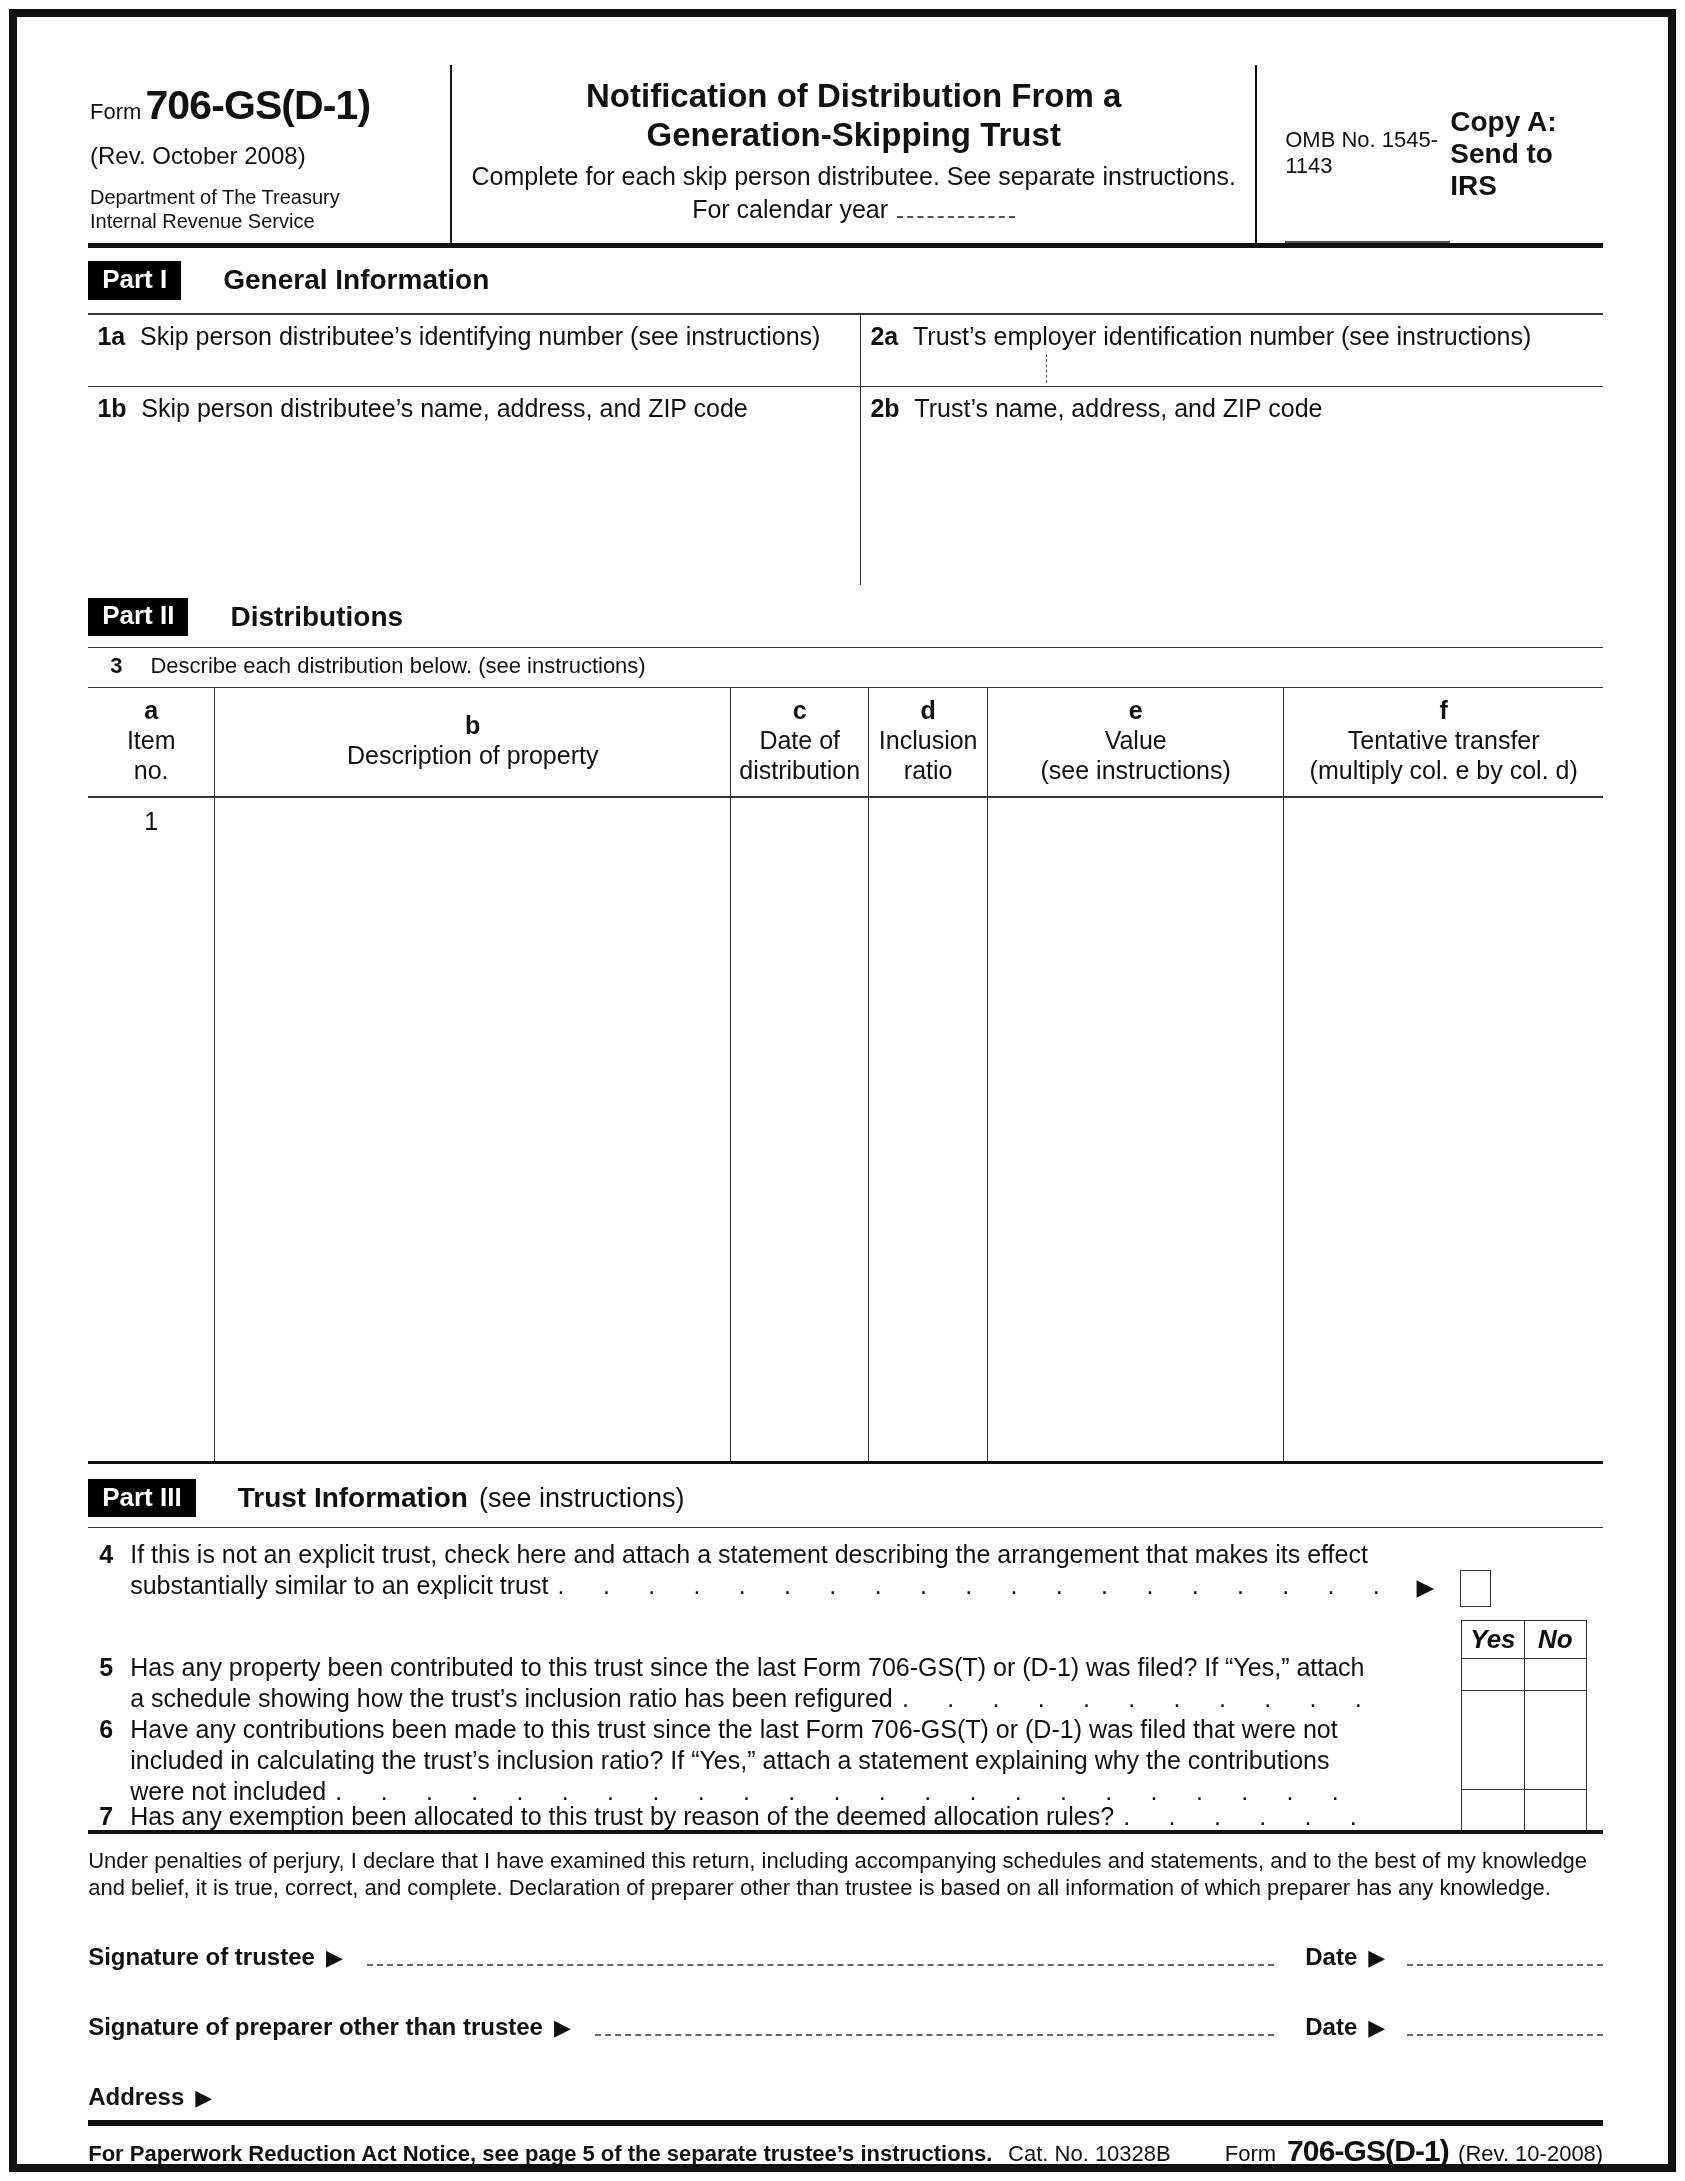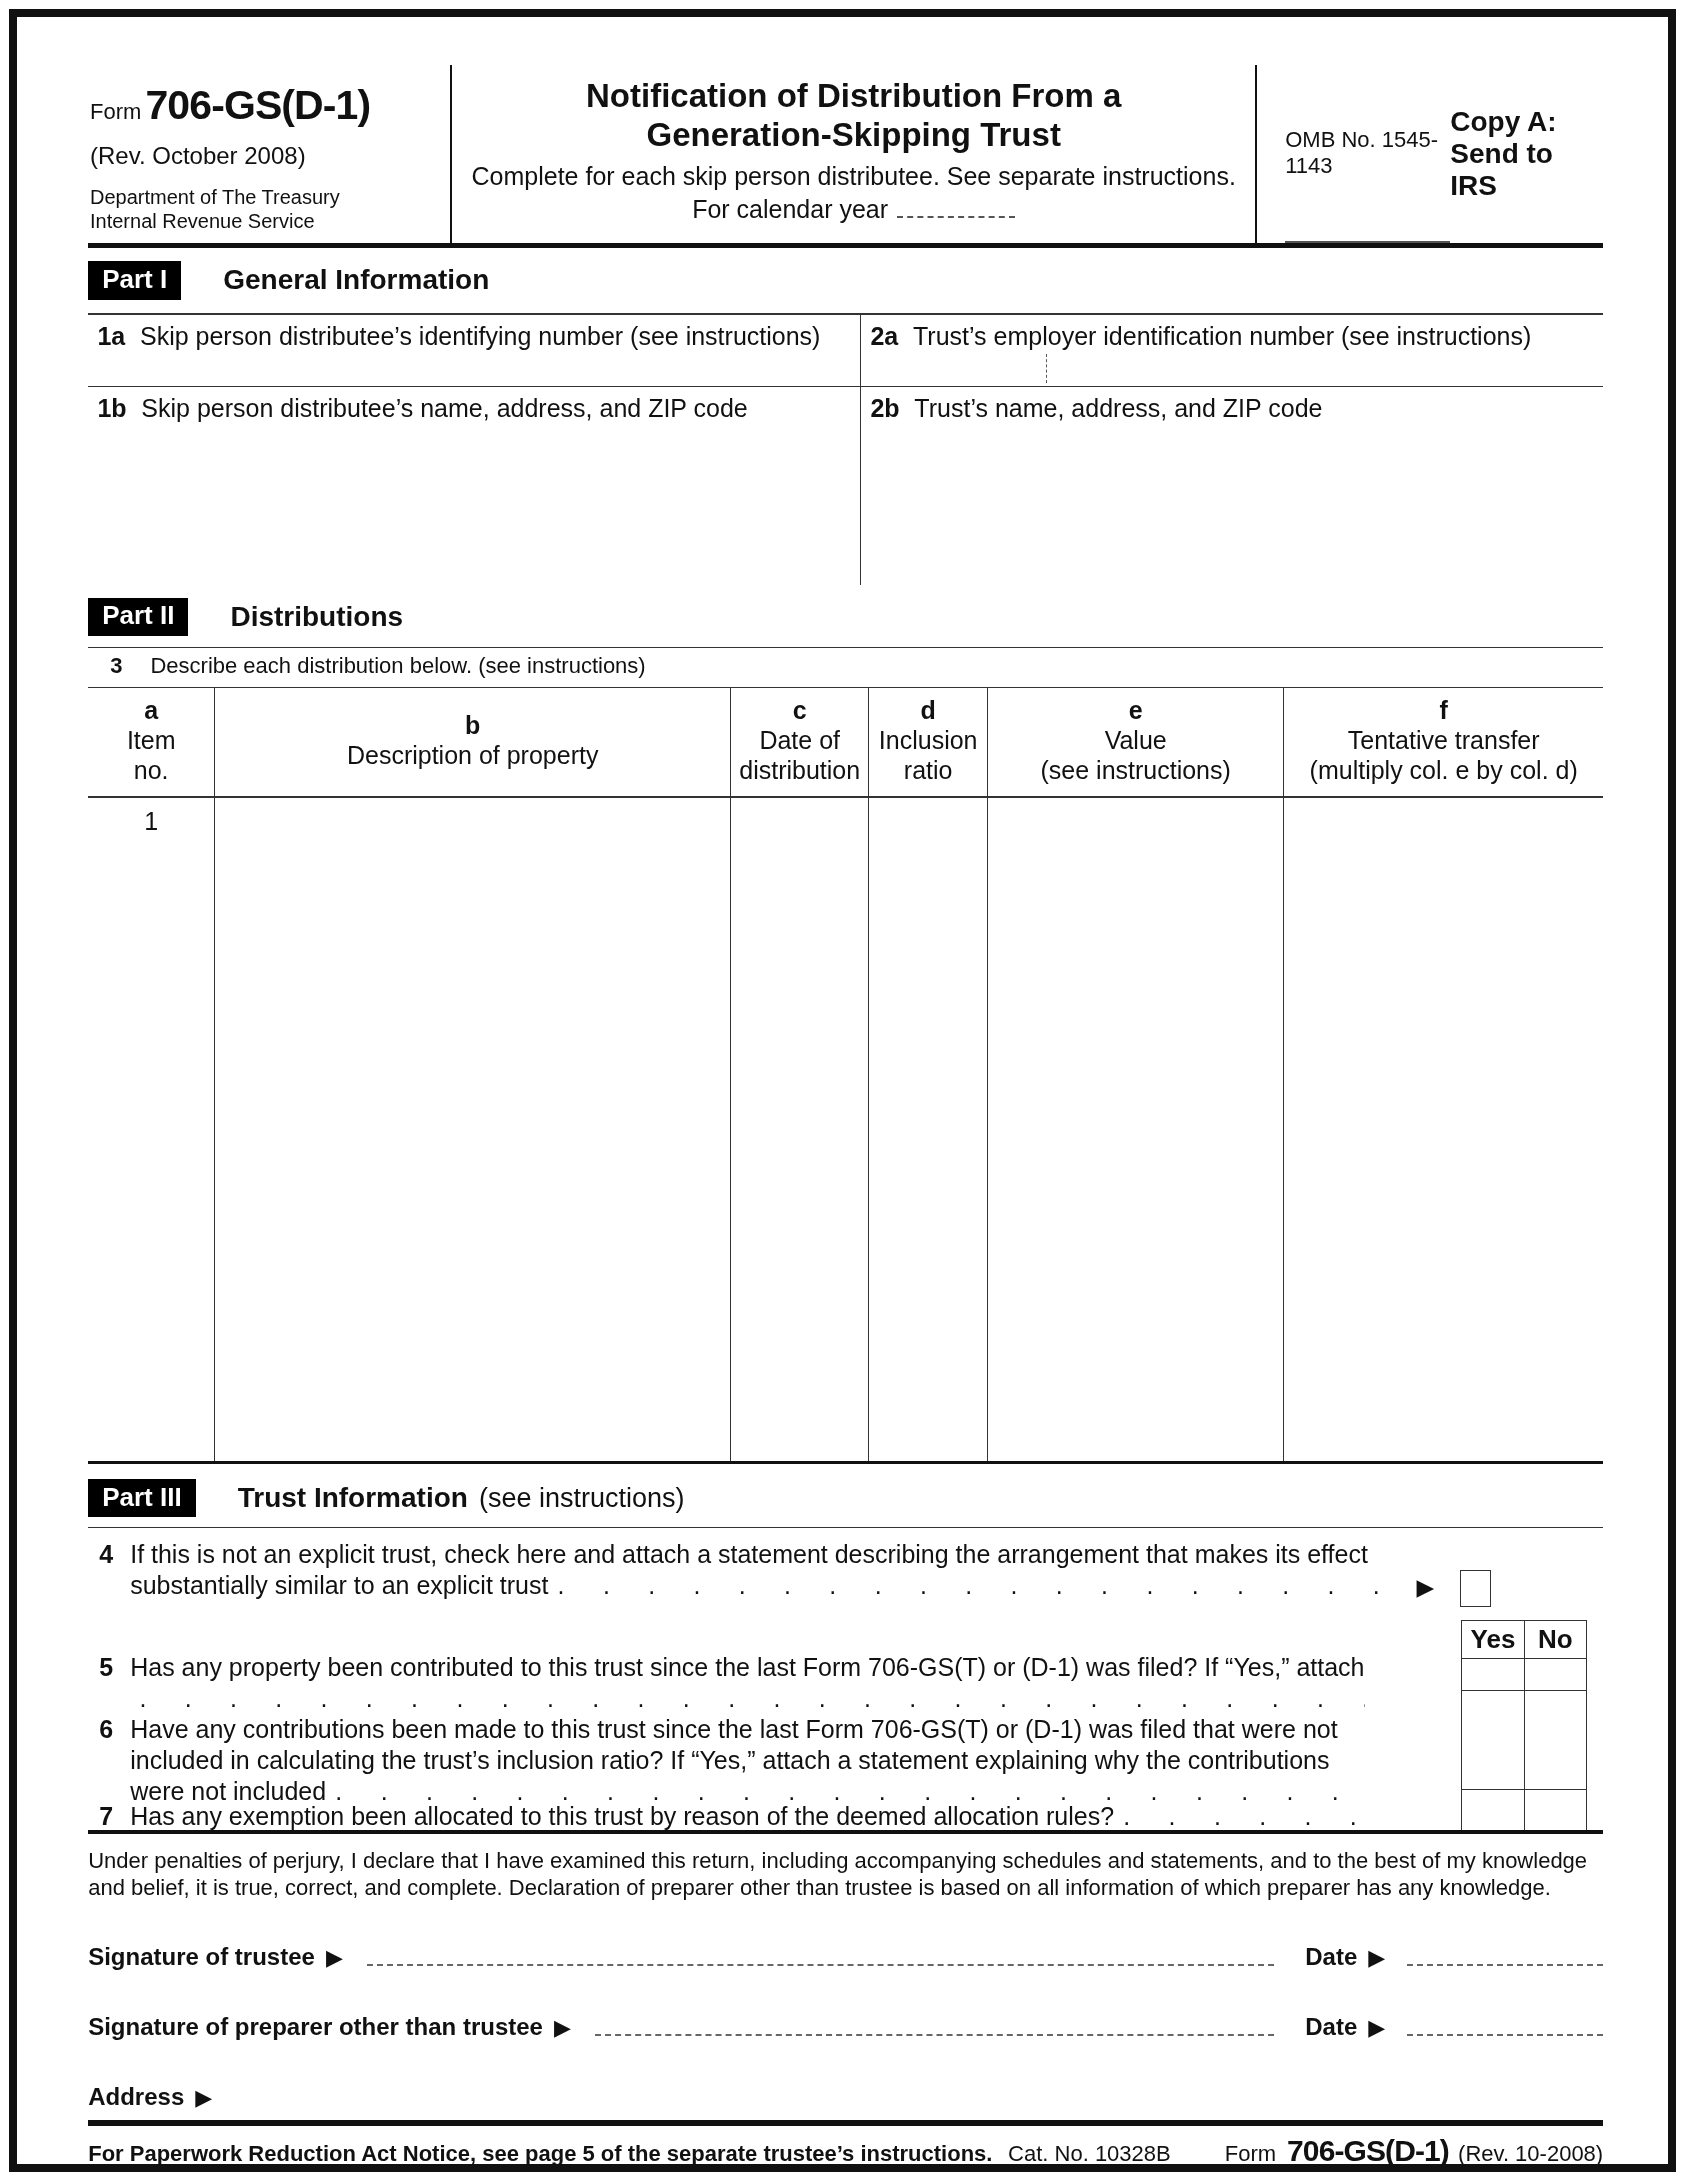--- a/index.html
+++ b/index.html
@@ -80,21 +80,21 @@
   .qnum { width:42px; padding-left:11px; font-weight:bold; flex:none; }
   .qindent { width:42px; flex:none; }
   .q4 { top:11px;  width:1346px; }
   .q5 { top:124px; width:1277px; }
   .q6 { top:186px; width:1277px; }
   .q7 { top:273px; width:1277px; }
   .leader { flex:1; overflow:hidden; white-space:nowrap; letter-spacing:15.7px; margin-left:9.2px; font-size:25px; }
   .leader::after { content:". . . . . . . . . . . . . . . . . . . . . . . . . . . . . . . . . . . . . . . . . . . . . . . ."; }
   .arrowhead { flex:none; font-size:23px; line-height:28px; }
   .checkbox { position:absolute; left:1372px; top:42px; width:31px; height:37px; border:1.8px solid #333; background:#fff; }
-  .yn { position:absolute; left:1373px; top:92px; width:126px; height:210px; display:flex; flex-direction:column; border:1.8px solid #333; border-bottom:none; background:#fff; }
+  .yn { position:absolute; left:1373px; top:92px; width:126px; height:210px; display:flex; flex-direction:column; border:1.8px solid #333; border-bottom:none; background:#fff;font-style:italic; }
   .yn-row { display:flex; border-bottom:1.8px solid #333; }
   .yn-row.last { border-bottom:none; flex:1; }
   .yn-cell { flex:1; display:flex; align-items:center; justify-content:center; }
   .yn-cell.yes { border-right:1.8px solid #333; }
   .yn-hrow { height:38px; font-weight:bold; font-size:26px; }
   .yn-r5 { height:32px; }
   .yn-r6 { height:99px; }
 
   
   .decl { margin-top:13px; font-size:22px; line-height:27px; }
@@ -268,20 +268,21 @@
       </div>
     </div>
 
     <div class="q q5">
       <div class="qline">
         <span class="qnum">5</span>
         <span>Has any property been contributed to this trust since the last Form 706-GS(T) or (D-1) was filed? If “Yes,” attach</span>
       </div>
       <div class="qline">
         <span class="qindent"></span>
+        <span>a schedule showing how the trust’s inclusion ratio has been refigured</span>
         <span class="leader"></span>
       </div>
     </div>
 
     <div class="q q6">
       <div class="qline">
         <span class="qnum">6</span>
         <span>Have any contributions been made to this trust since the last Form 706-GS(T) or (D-1) was filed that were not</span>
       </div>
       <div class="qline">

